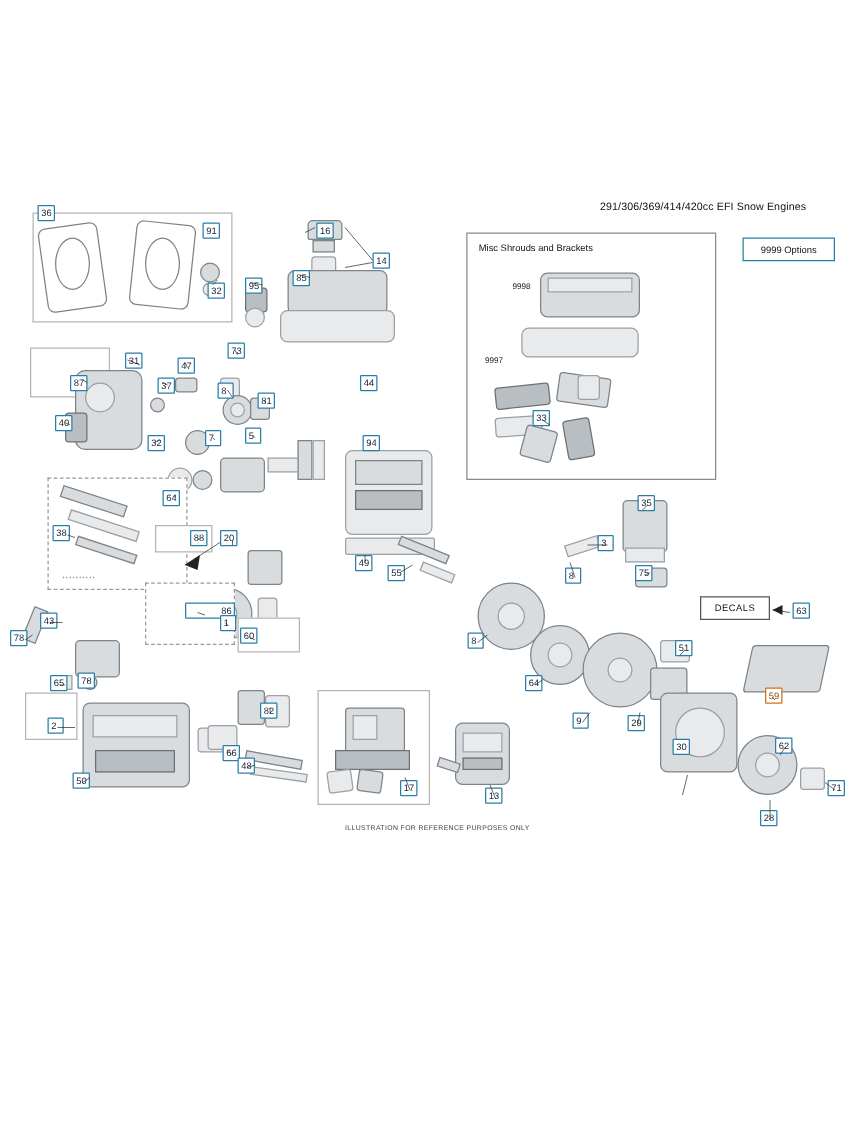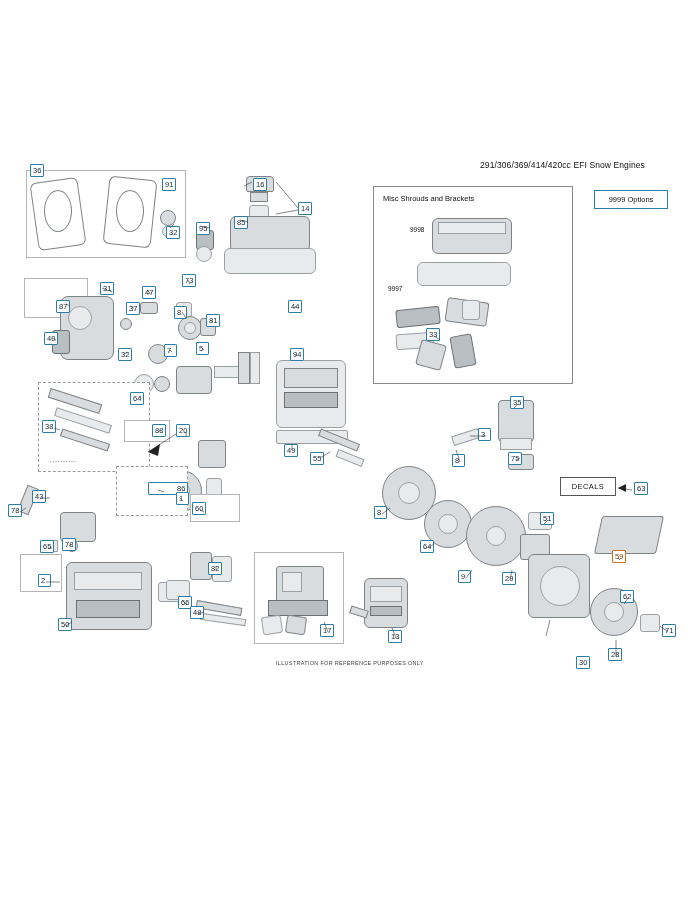--- a/index.html
+++ b/index.html
@@ -290,21 +290,21 @@
   <div class="abs callout" style="left:540px; top:512px;">51</div>
   <div class="abs callout orange" style="left:612px; top:550px;">59</div>
   <div class="abs callout" style="left:58px; top:618px;">50</div>
   <div class="abs callout" style="left:178px; top:596px;">66</div>
   <div class="abs callout" style="left:190px; top:606px;">48</div>
   <div class="abs callout" style="left:320px; top:624px;">17</div>
   <div class="abs callout" style="left:388px; top:630px;">13</div>
   <div class="abs callout" style="left:420px; top:540px;">64</div>
   <div class="abs callout" style="left:458px; top:570px;">9</div>
   <div class="abs callout" style="left:502px; top:572px;">29</div>
-  <div class="abs callout" style="left:538px; top:656px;margin-left:38px;">30</div>
+  <div class="abs callout" style="left:538px; top:591px;">30</div>
   <div class="abs callout" style="left:620px; top:590px;">62</div>
   <div class="abs callout" style="left:608px; top:648px;">28</div>
   <div class="abs callout" style="left:662px; top:624px;">71</div>
   <div class="abs callout" style="left:426px; top:328px;">33</div>
 
   <svg class="overlay">
     <g stroke="#333" stroke-width="0.6" fill="none">
       <line x1="244" y1="186" x2="252" y2="182"></line>
       <line x1="276" y1="182" x2="298" y2="208"></line>
       <line x1="276" y1="214" x2="298" y2="210"></line>

